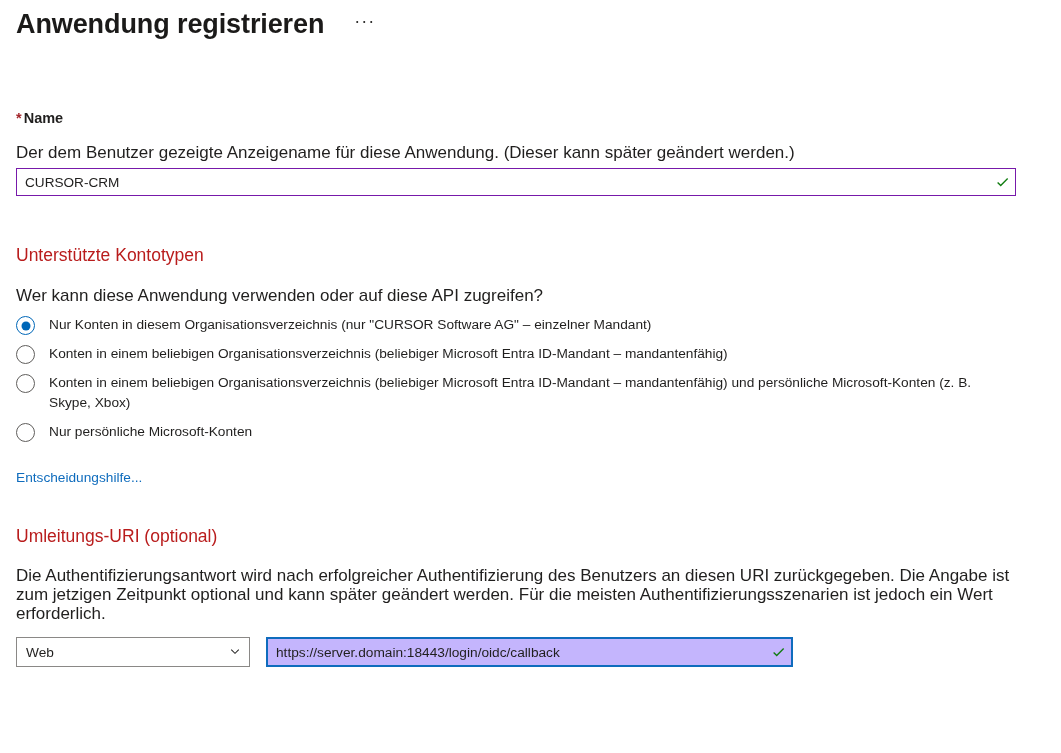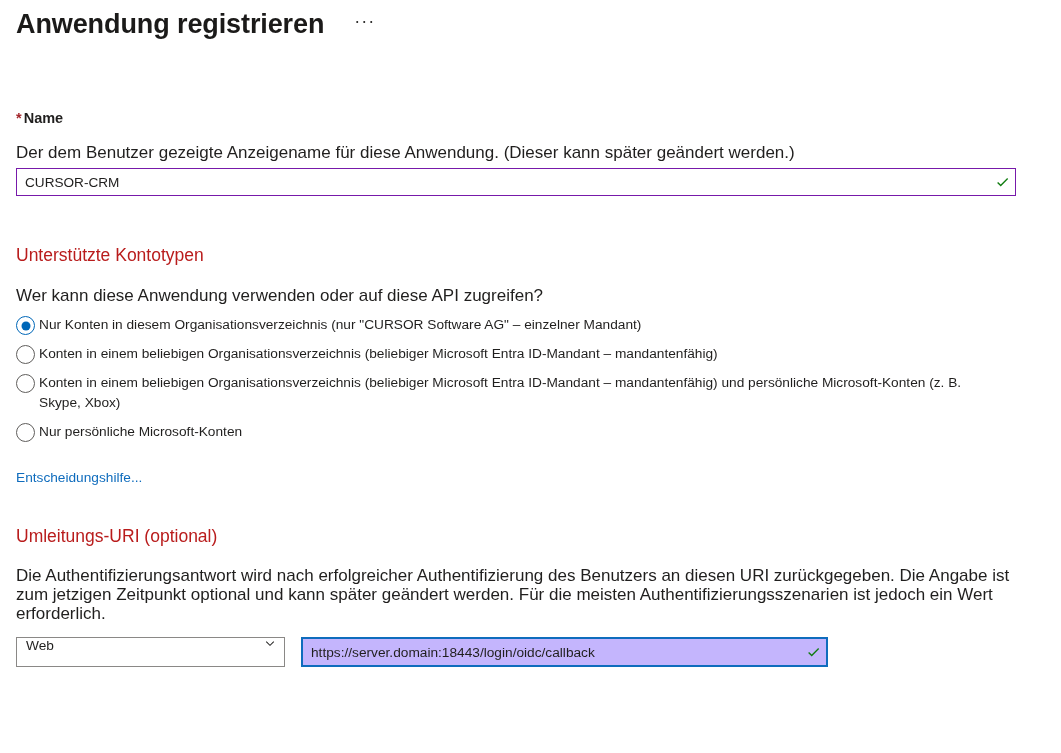--- a/index.html
+++ b/index.html
@@ -114,21 +114,21 @@
     line-height: 24px;
   }
 
   
   .radio-list {
     margin-top: 10px;
   }
   .radio-row {
     display: flex;
     align-items: flex-start;
-    gap: 4px;
+    gap: 14px;
     margin-bottom: 9px;
     cursor: pointer;
   }
   .radio-outer {
     flex: 0 0 auto;
     width: 19px;
     height: 19px;
     border-radius: 50%;
     border: 1px solid #605e5c;
     box-sizing: border-box;
@@ -167,27 +167,27 @@
 
   
   .uri-row {
     display: flex;
     align-items: center;
     gap: 16px;
     margin-top: 14px;
   }
   .select-wrap {
     position: relative;
-    width: 269px;
+    width: 234px;
     height: 30px;
     border: 1px solid #8a8886;
     box-sizing: border-box;
     background: #fff;
     display: flex;
-    align-items: flex-start;
+    align-items: center;
     cursor: pointer;
   }
   .select-wrap .select-value {
     font-size: 13.7px;
     color: #201f1e;
     padding-left: 9px;
     flex: 1 1 auto;
   }
   .chev {
     width: 28px;

